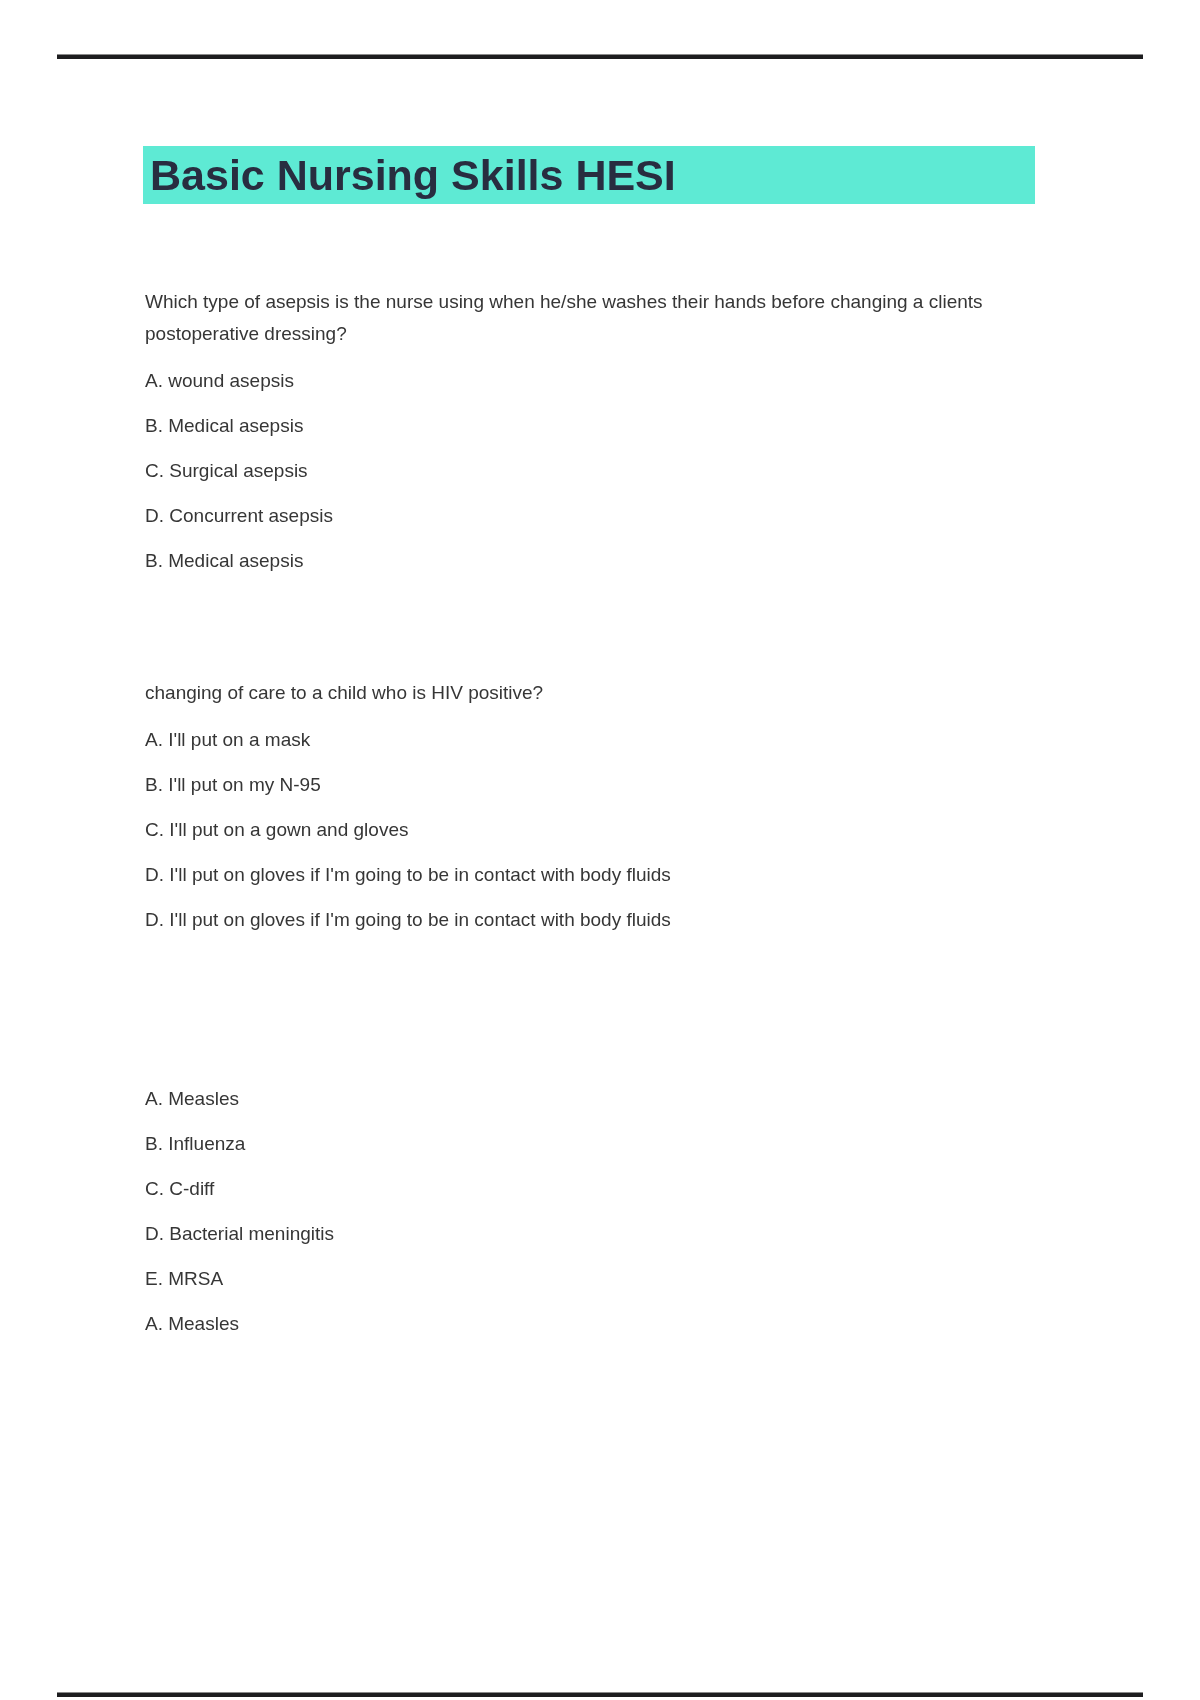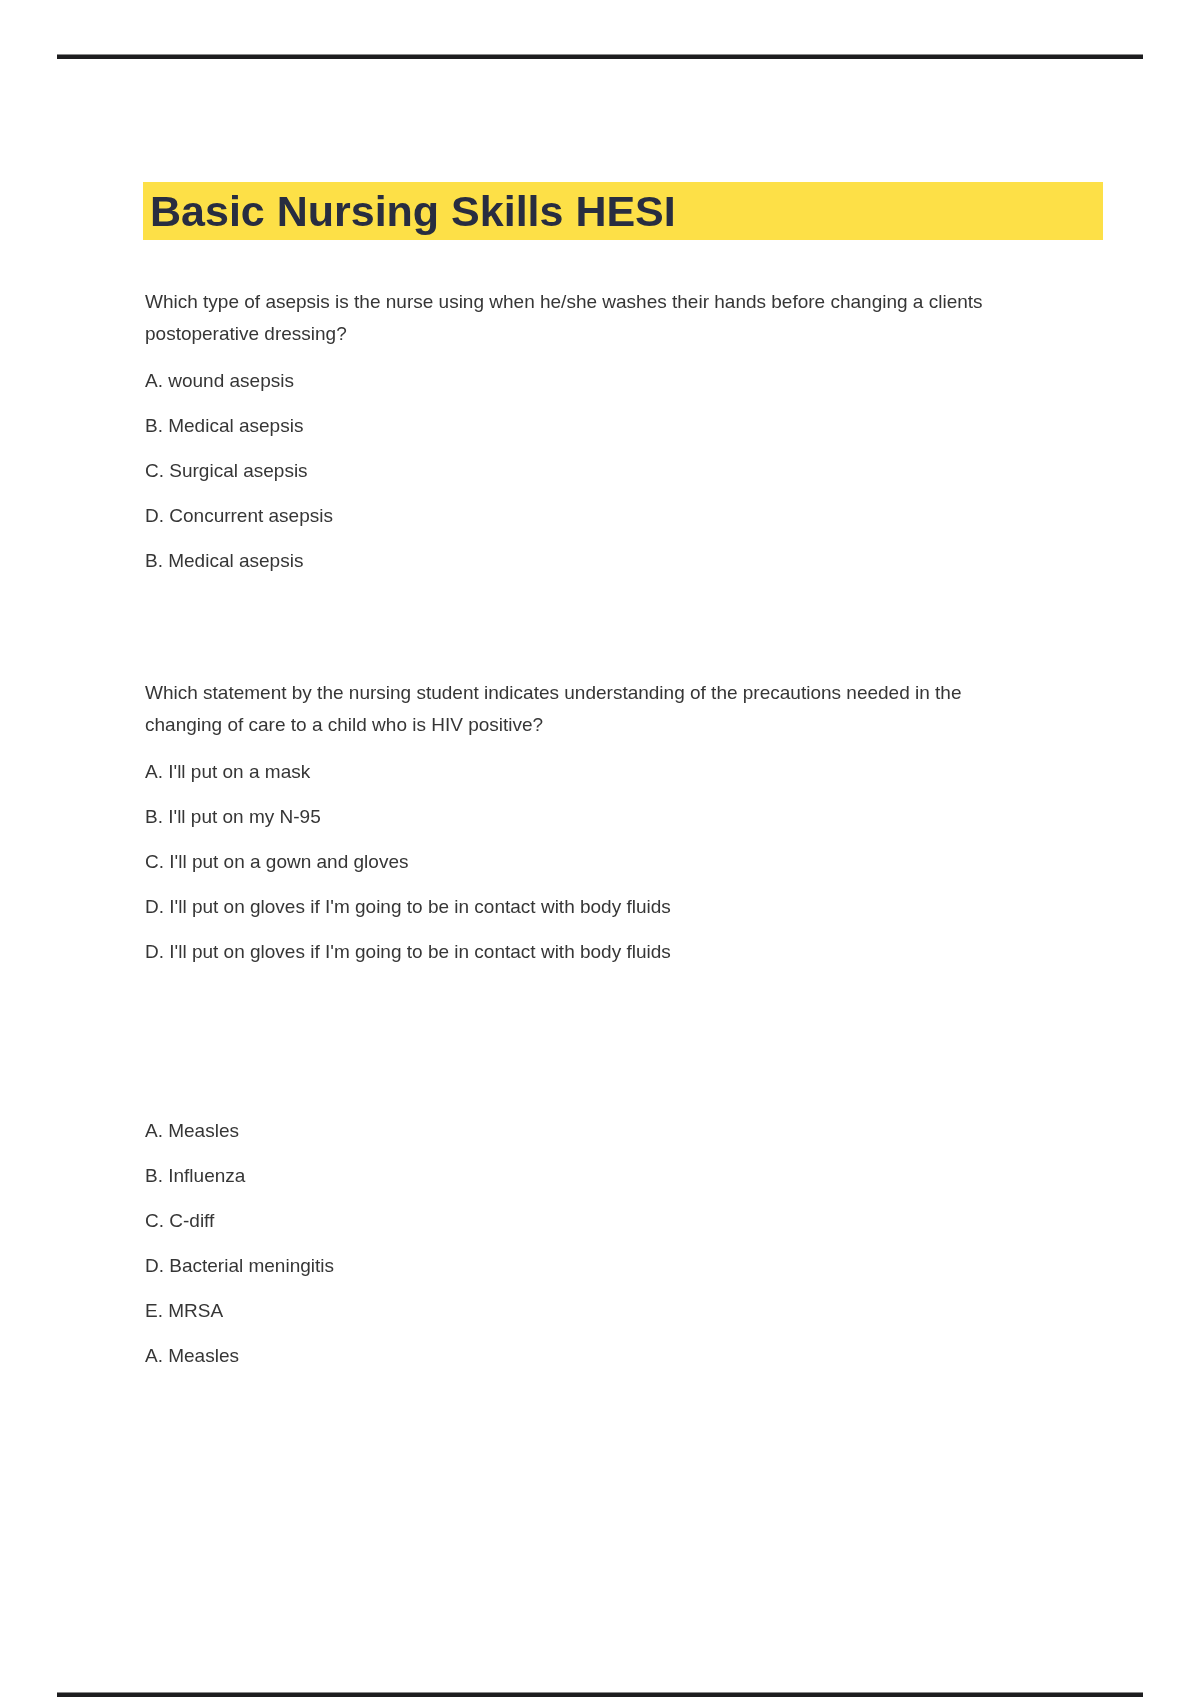--- a/index.html
+++ b/index.html
@@ -22,24 +22,23 @@
     height: 4px;
     background: #1d1d1f;
     border-top: 1px solid #8a8a8a;
   }
   .rule-top { top: 54px; }
   .rule-bottom { top: 1692px; }
   .title-band {
     position: absolute;
     left: 143px;
     top: 146px;
-    width: 960px;
+    width: 892px;
     height: 58px;
-    background: #fde047;
-    margin-top: 36px;
+    background: #5eead4;
   }
   .title-band h1 {
     margin: 0;
     padding: 0 0 0 7px;
     font-size: 43px;
     line-height: 58px;
     font-weight: bold;
     letter-spacing: 0px;
     color: #282d40;
     white-space: nowrap;
@@ -83,21 +82,20 @@
       </div>
       <div class="option first">A. wound asepsis</div>
       <div class="option">B. Medical asepsis</div>
       <div class="option">C. Surgical asepsis</div>
       <div class="option">D. Concurrent asepsis</div>
       <div class="answer">B. Medical asepsis</div>
     </div>
 
     <div class="question-block" id="q2">
       <div class="q-text">
-        <div class="q-line">Which statement by the nursing student indicates understanding of the precautions needed in the</div>
         <div class="q-line">changing of care to a child who is HIV positive?</div>
       </div>
       <div class="option first">A. I'll put on a mask</div>
       <div class="option">B. I'll put on my N-95</div>
       <div class="option">C. I'll put on a gown and gloves</div>
       <div class="option">D. I'll put on gloves if I'm going to be in contact with body fluids</div>
       <div class="answer">D. I'll put on gloves if I'm going to be in contact with body fluids</div>
     </div>
 
     <div class="question-block" id="q3">

